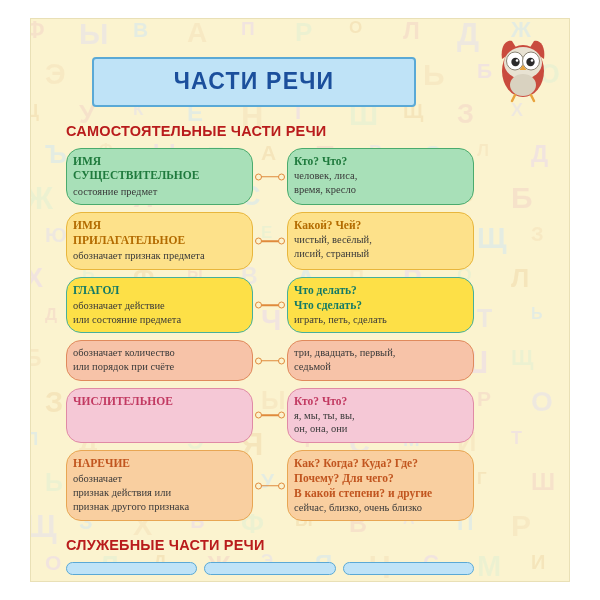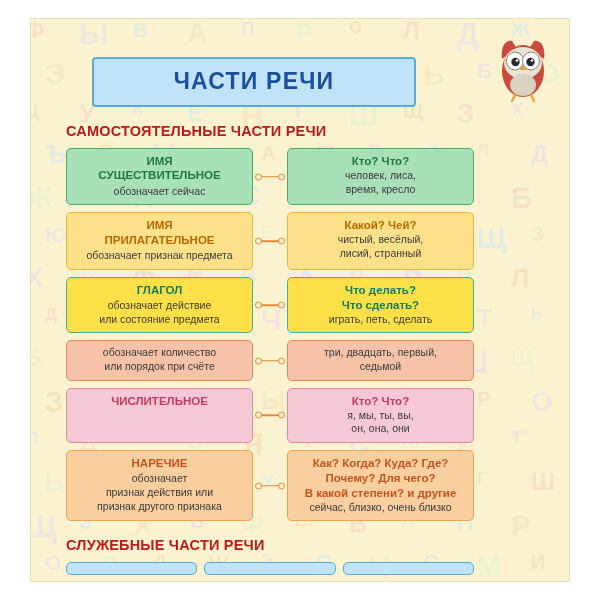--- a/index.html
+++ b/index.html
@@ -80,25 +80,26 @@
   .rows {
     position: relative;
   }
   .row {
     display: flex;
     align-items: stretch;
     margin-bottom: 7px;
     position: relative;
   }
   .cell {
-    border-radius: 5px;
+    border-radius: 15px;
     box-sizing: border-box;
     padding: 5px 6px 6px;
-    text-align: center;
+    text-align: left;
     flex: 1 1 0;
+    font-family: Liberation Serif, serif;
   }
   .cell.left { margin-right: 0; }
   .cell .head {
     font-weight: bold;
     font-size: 11.5px;
     line-height: 1.25;
     margin-bottom: 2px;
   }
   .cell .body {
     font-size: 10.5px;
@@ -336,21 +337,21 @@
     <div class="title-bar">
       <div class="title-text">ЧАСТИ РЕЧИ</div>
     </div>
 
     <div class="section-head">САМОСТОЯТЕЛЬНЫЕ ЧАСТИ РЕЧИ</div>
 
     <div class="rows" id="rows">
         <div class="row">
           <div class="cell left c-green">
             <div class="head">ИМЯ<br>СУЩЕСТВИТЕЛЬНОЕ</div>
-            <div class="body">обозначает сейчас</div>
+            <div class="body">состояние предмет</div>
           </div>
           <div class="connector">
             <div class="line" style="background: rgb(224, 138, 60);"></div>
             <div class="dot l"></div>
             <div class="dot r"></div>
           </div>
           <div class="cell c-green">
             <div class="qline">Кто? Что?</div>
             <div class="body">человек, лиса,<br>время, кресло</div>
           </div>

